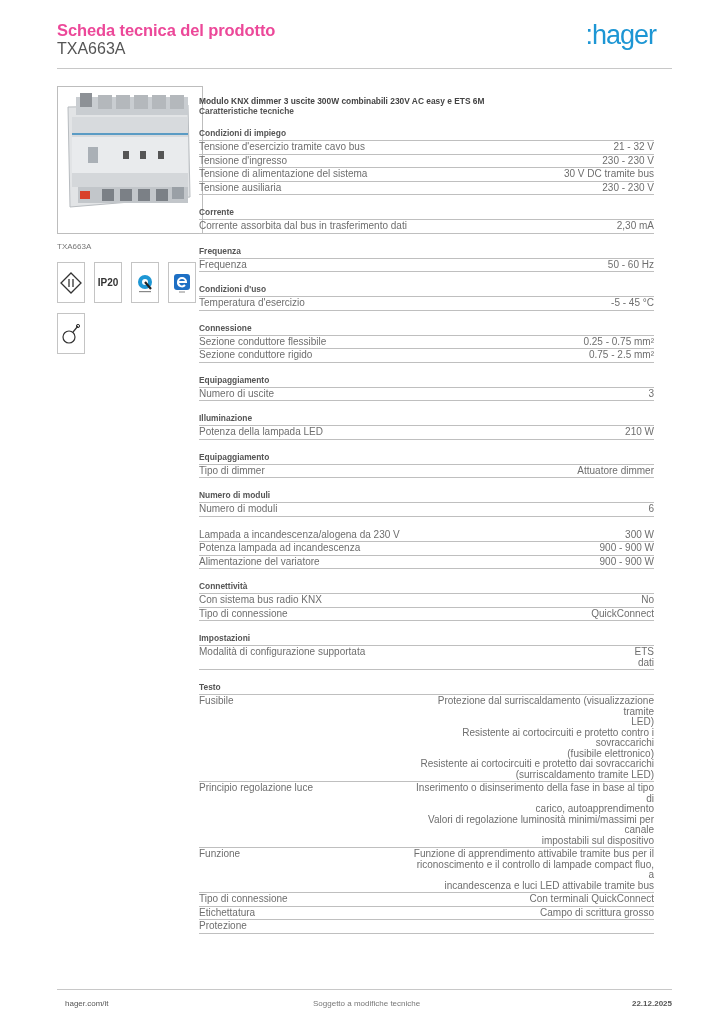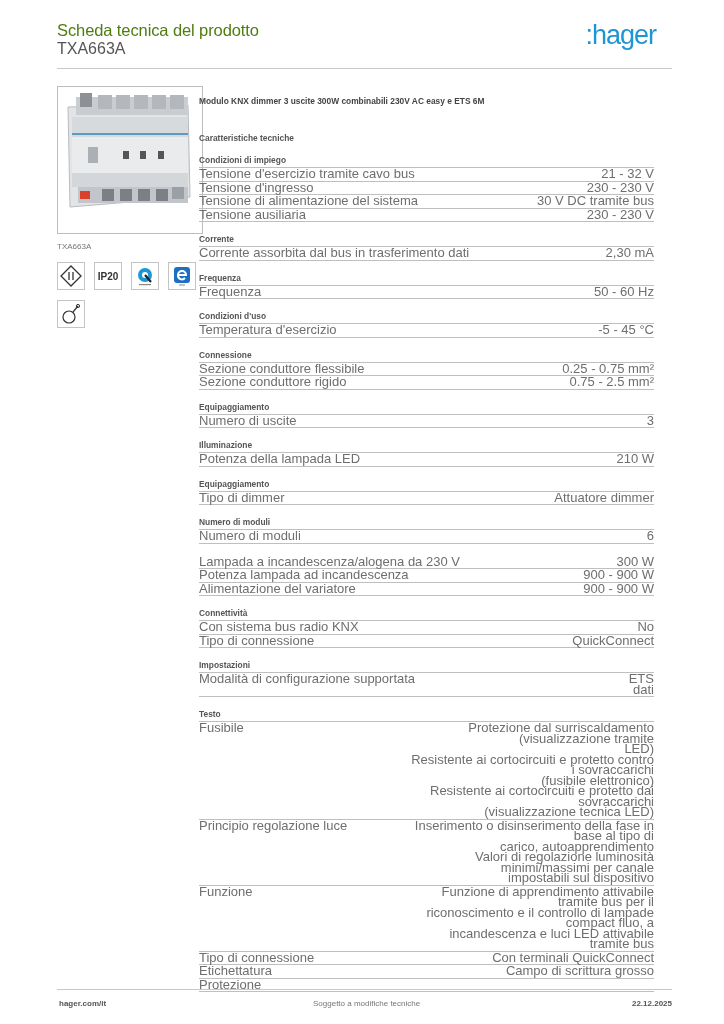--- a/index.html
+++ b/index.html
@@ -1,47 +1,47 @@
 <!DOCTYPE html>
 <html><head>
 <meta charset="utf-8">
 <style>
   * { box-sizing: border-box; margin: 0; padding: 0; }
   html, body { width: 724px; height: 1024px; background: #ffffff; overflow: hidden; }
   body { position: relative; font-family: "Liberation Sans", sans-serif; color: #555; }
 
   .header { position: absolute; left: 57px; top: 20px; width: 615px; height: 50px; }
-  .doc-title { position: absolute; left: 0; top: 1px; font-size: 16.5px; font-weight: normal; color: #4d7c0f; letter-spacing: -0.1px; text-align: right; }
+  .doc-title { position: absolute; left: 0; top: 1px; font-size: 16.5px; font-weight: bold; color: #ec4899; letter-spacing: -0.1px; text-align: right; }
   .doc-code { position: absolute; left: 0; top: 20px; font-size: 16px; color: #555; }
   .logo { position: absolute; right: 16px; top: 0px; font-size: 27px; font-weight: normal; color: #1d96d4; letter-spacing: -1px; font-family: "Liberation Sans", sans-serif; }
   .header-rule { position: absolute; left: 57px; top: 68px; width: 615px; height: 1px; background: #c8c8c8; }
 
   .left-col { position: absolute; left: 57px; top: 86px; width: 150px; }
   .product-img { width: 146px; height: 148px; border: 1px solid #bdbdbd; background: #fff; position: relative; overflow: hidden; }
   .product-caption { font-size: 8px; color: #777; margin-top: 8px; }
   .icons { display: flex; gap: 9px; margin-top: 11px; flex-wrap: wrap; width: 150px; }
-  .cert { width: 28px; height: 28px; border: 1px solid #c4c4c4; background: #fff; display: flex; align-items: center; justify-content: center; }
+  .cert { width: 28px; height: 41px; border: 1px solid #c4c4c4; background: #fff; display: flex; align-items: center; justify-content: center; }
   .cert.ip { font-size: 10px; font-weight: bold; color: #333; }
   .icons-row2 { margin-top: 10px; }
 
   .right-col { position: absolute; left: 199px; top: 96px; width: 455px; }
   .product-name { font-size: 8.4px; font-weight: bold; color: #444; }
-  .section-heading { font-size: 8.4px; font-weight: bold; color: #555; margin-top: 27px; }
+  .section-heading { font-size: 8.4px; font-weight: bold; color: #555; }
 
   .group { margin-top: 12px; }
   .group-title { font-size: 8.4px; font-weight: bold; color: #555; padding-bottom: 2px; border-bottom: 1px solid #bfbfbf; height: 13px; line-height: 11px; }
-  .row { display: flex; justify-content: space-between; border-bottom: 1px solid #bfbfbf; font-size: 13px; color: #6e6e6e; padding: 1px 0 1px 0; min-height: 13.5px; line-height: 10.5px; }
+  .row { display: flex; justify-content: space-between; border-bottom: 1px solid #bfbfbf; font-size: 10px; color: #6e6e6e; padding: 1px 0 1px 0; min-height: 13.5px; line-height: 10.5px; }
   .row .label { flex: 0 0 auto; white-space: nowrap; }
   .row .value { text-align: right; }
   .row .value.multi { max-width: 245px; }
   .row .value .line { display: block; }
 
   .footer-rule { position: absolute; left: 57px; top: 989px; width: 615px; height: 1px; background: #c8c8c8; }
   .footer { position: absolute; left: 57px; top: 999px; width: 615px; font-size: 8px; color: #777; }
-  .footer .left { position: absolute; left: 2px; font-weight: bold; color: #555; }
+  .footer .left { position: absolute; left: 8px; font-weight: normal; color: #555; }
   .footer .center { position: absolute; left: 256px; }
   .footer .right { position: absolute; right: 0; font-weight: bold; color: #555; padding-left: 12px; }
 </style>
 </head>
 <body>
 
 <div class="header">
   <div class="doc-title">Scheda tecnica del prodotto</div>
   <div class="doc-code">TXA663A</div>
   <div class="logo">:hager</div>
@@ -236,21 +236,21 @@
       <div class="group">
         <div class="group-title">Testo</div>
         <div class="row">
           <span class="label">Fusibile</span>
           <span class="value multi">
             <span class="line">Protezione dal surriscaldamento (visualizzazione tramite</span>
             <span class="line">LED)</span>
             <span class="line">Resistente ai cortocircuiti e protetto contro i sovraccarichi</span>
             <span class="line">(fusibile elettronico)</span>
             <span class="line">Resistente ai cortocircuiti e protetto dai sovraccarichi</span>
-            <span class="line">(visualizzazione tecnica LED)</span>
+            <span class="line">(surriscaldamento tramite LED)</span>
           </span>
         </div>
         <div class="row">
           <span class="label">Principio regolazione luce</span>
           <span class="value multi">
             <span class="line">Inserimento o disinserimento della fase in base al tipo di</span>
             <span class="line">carico, autoapprendimento</span>
             <span class="line">Valori di regolazione luminosità minimi/massimi per canale</span>
             <span class="line">impostabili sul dispositivo</span>
           </span>

